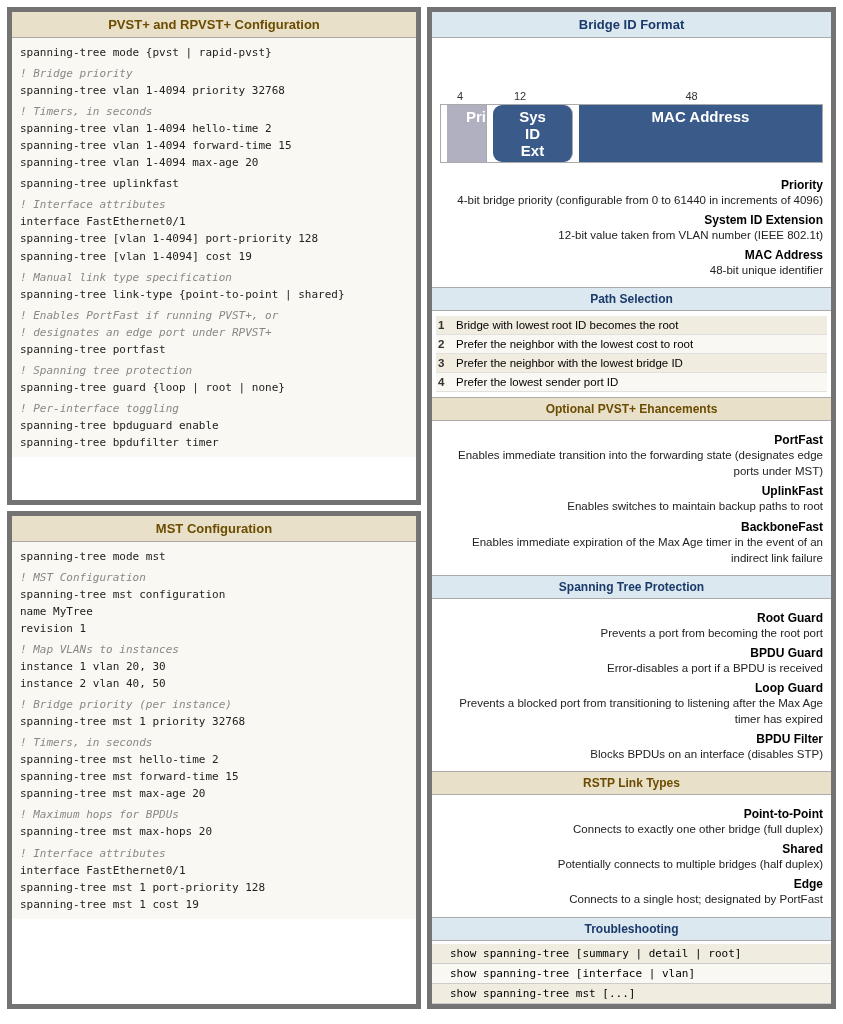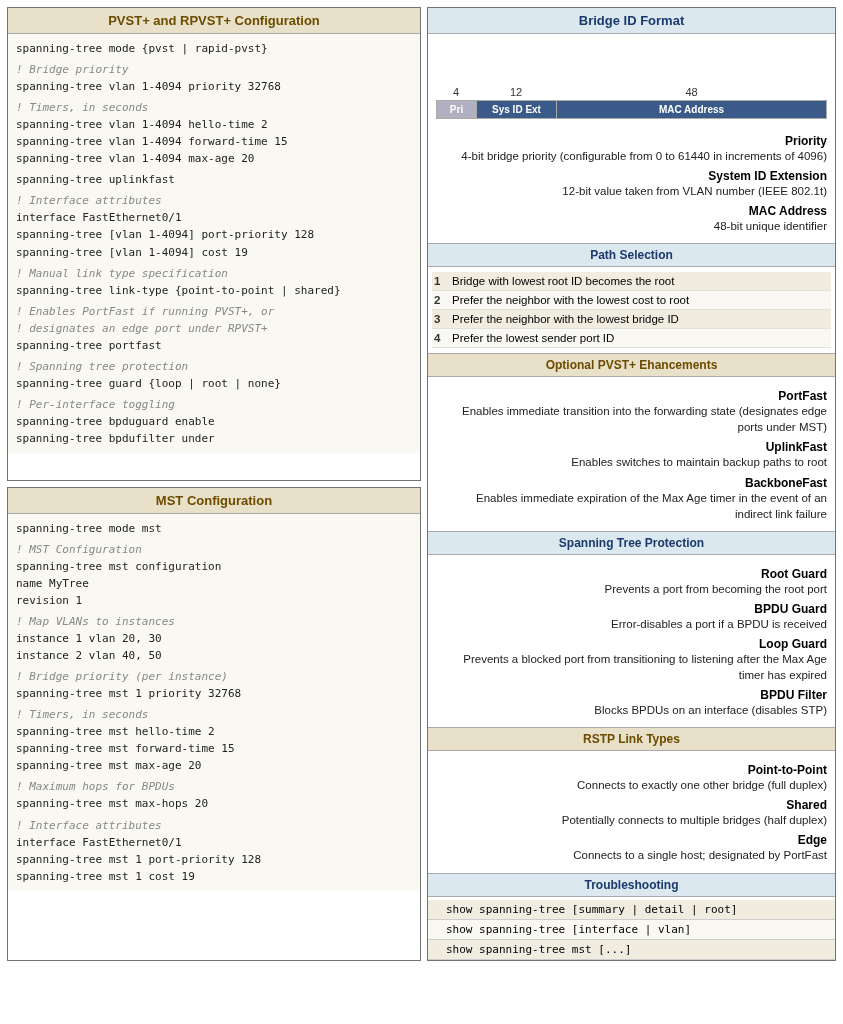--- a/index.html
+++ b/index.html
@@ -50,28 +50,29 @@
     .bid-col-4 { width: 40px; }
     .bid-col-12 { width: 80px; }
     .bid-col-48 { flex: 1; margin-top: 48px; }
     .bridge-id-bars {
       display: flex;
       margin: 2px 8px 6px 8px;
       border: 1px solid #aaa;
     }
     .bid-bar {
       text-align: center;
-      padding: 3px 2px;
-      font-size: 10px;
+      padding: 3px 19px;
+      font-size: 15px;
       font-weight: bold;
       border-right: 1px solid #aaa;
+      margin-left: 6px;
     }
     .bid-bar:last-child { border-right: none; }
     .bid-bar-pri { width: 40px; background: #b0b0c0; color: #fff; }
-    .bid-bar-sys { width: 80px; background: #3a5a8a; color: #fff; }
+    .bid-bar-sys { width: 80px; background: #3a5a8a; color: #fff; border-radius: 9px; }
     .bid-bar-mac { flex: 1; background: #3a5a8a; color: #fff; }
 
     .right-panel-content {
       padding: 4px 8px;
       text-align: right;
     }
     .info-term {
       font-weight: bold;
       font-size: 12px;
       margin-top: 5px;
@@ -136,21 +137,21 @@
     }
     .left-col {
       display: flex;
       flex-direction: column;
     }
     .right-col {
       display: flex;
       flex-direction: column;
     }
     .panel-box {
-      border: 1px solid #737373;
+      border: 5px solid #737373;
       margin: 3px;
       flex: 1;
     }
   </style>
 </head>
 <body>
 
 <div class="outer-grid">
 
   <div class="left-col">
@@ -180,21 +181,21 @@
           <div style="height: 4px;"></div>
           <div class="code-comment">! Enables PortFast if running PVST+, or</div>
           <div class="code-comment">! designates an edge port under RPVST+</div>
           <div>spanning-tree portfast</div>
           <div style="height: 4px;"></div>
           <div class="code-comment">! Spanning tree protection</div>
           <div>spanning-tree guard {loop | root | none}</div>
           <div style="height: 4px;"></div>
           <div class="code-comment">! Per-interface toggling</div>
           <div>spanning-tree bpduguard enable</div>
-          <div>spanning-tree bpdufilter under</div>
+          <div>spanning-tree bpdufilter timer</div>
         </div>
     </div>
 
     <div class="panel-box">
       <div class="panel-header">MST Configuration</div>
       <div class="code-block" id="mst-code">
           <div>spanning-tree mode mst</div>
           <div style="height: 4px;"></div>
           <div class="code-comment">! MST Configuration</div>
           <div>spanning-tree mst configuration</div>

